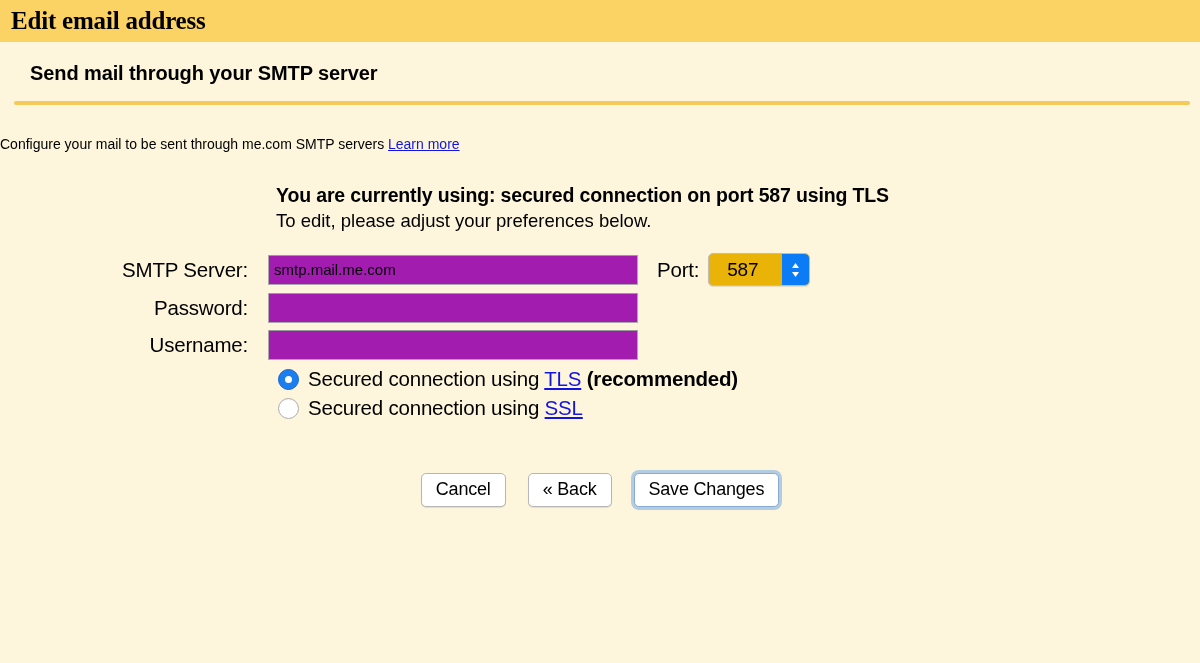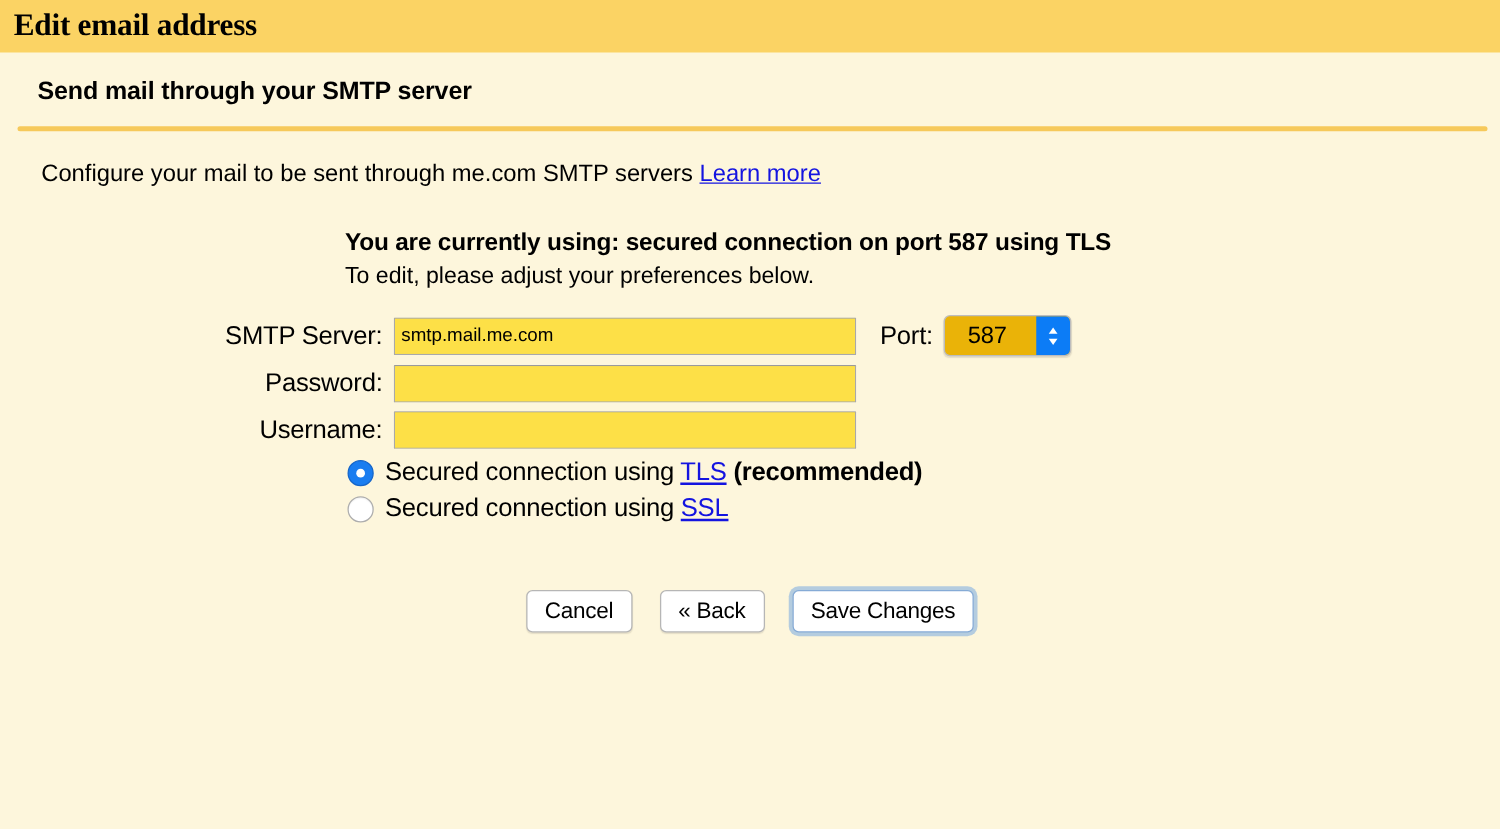--- a/index.html
+++ b/index.html
@@ -48,23 +48,22 @@
     margin-top: 16px;
   }
   .rule {
     height: 4px;
     background: #F6C95B;
     border-radius: 2px;
   }
 
   
   .intro {
-    margin-top: 24px;
-    padding-left: 33px;
-    font-size: 19px;
+    margin-top: 31px;
+    font-size: 14px;
     line-height: 1.2;
   }
   .link {
     color: #1414E0;
     text-decoration: underline;
     cursor: pointer;
   }
 
   
   .status {
@@ -86,34 +85,34 @@
   
   .form {
     margin-top: 20px;
   }
   .form-row {
     display: flex;
     align-items: center;
     margin-bottom: 7px;
   }
   .field-label {
-    width: 315px;
+    width: 268px;
     text-align: right;
-    padding-right: 9px;
+    padding-right: 20px;
     font-size: 20.5px;
     box-sizing: border-box;
     letter-spacing: -0.2px;
   }
   .text-input {
     width: 370px;
     height: 30px;
     box-sizing: border-box;
     border: 1px solid #A9A9A9;
     border-top-color: #9a9a9a;
-    background: #fde047;
+    background: #a21caf;
     font-family: "Liberation Sans", sans-serif;
     font-size: 15px;
     padding: 0 5px;
     color: #000;
     outline: none;
     border-radius: 1px;
   }
   .port-label {
     font-size: 20.5px;
     margin-left: 19px;

